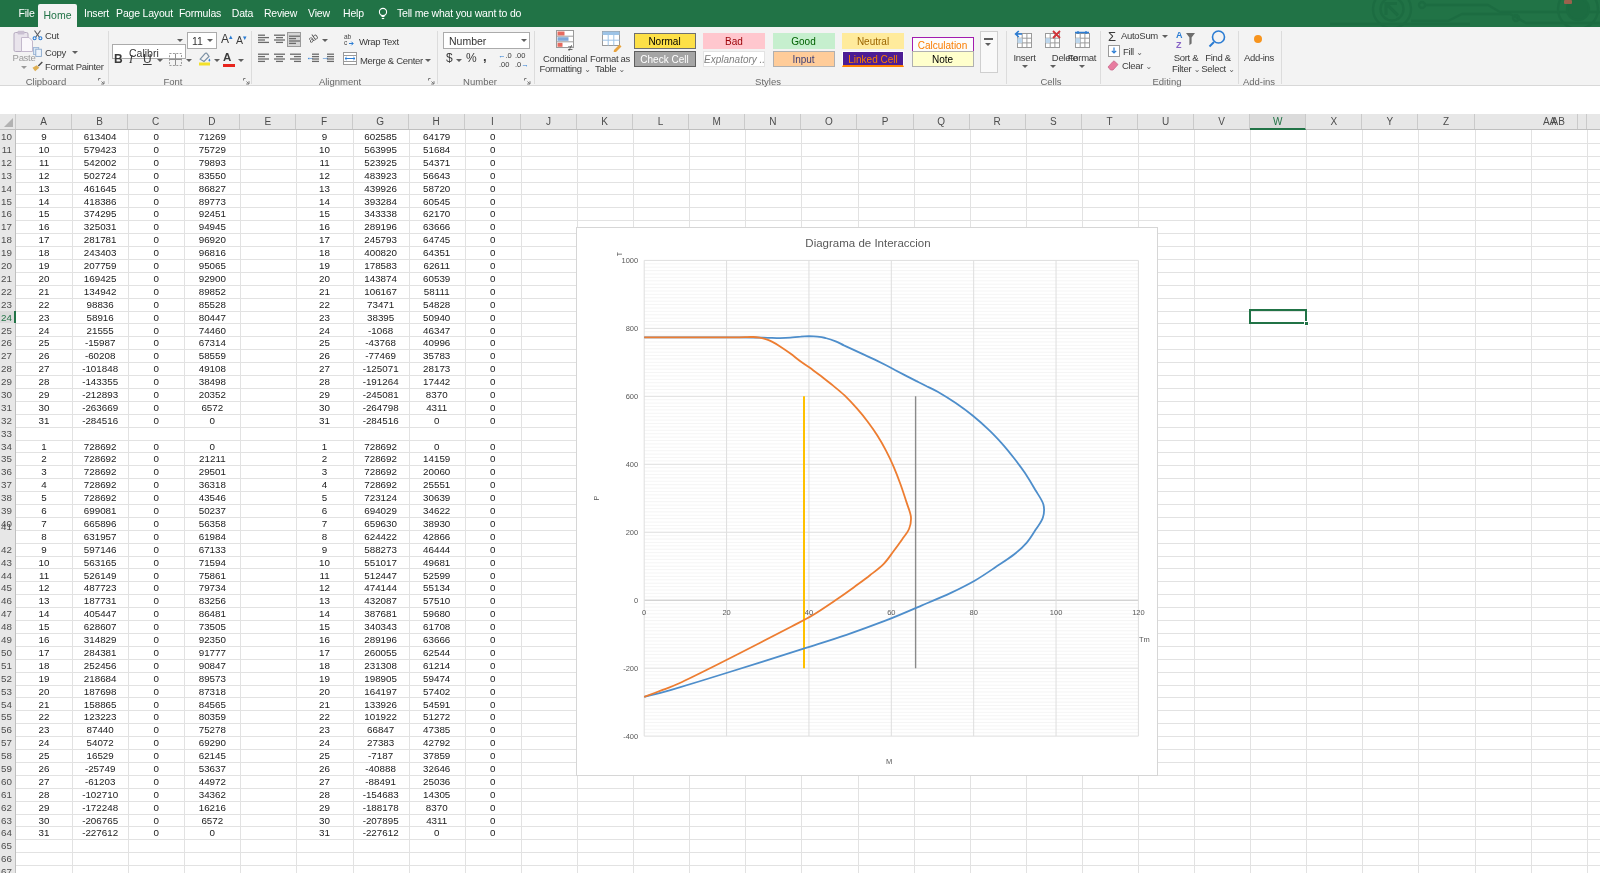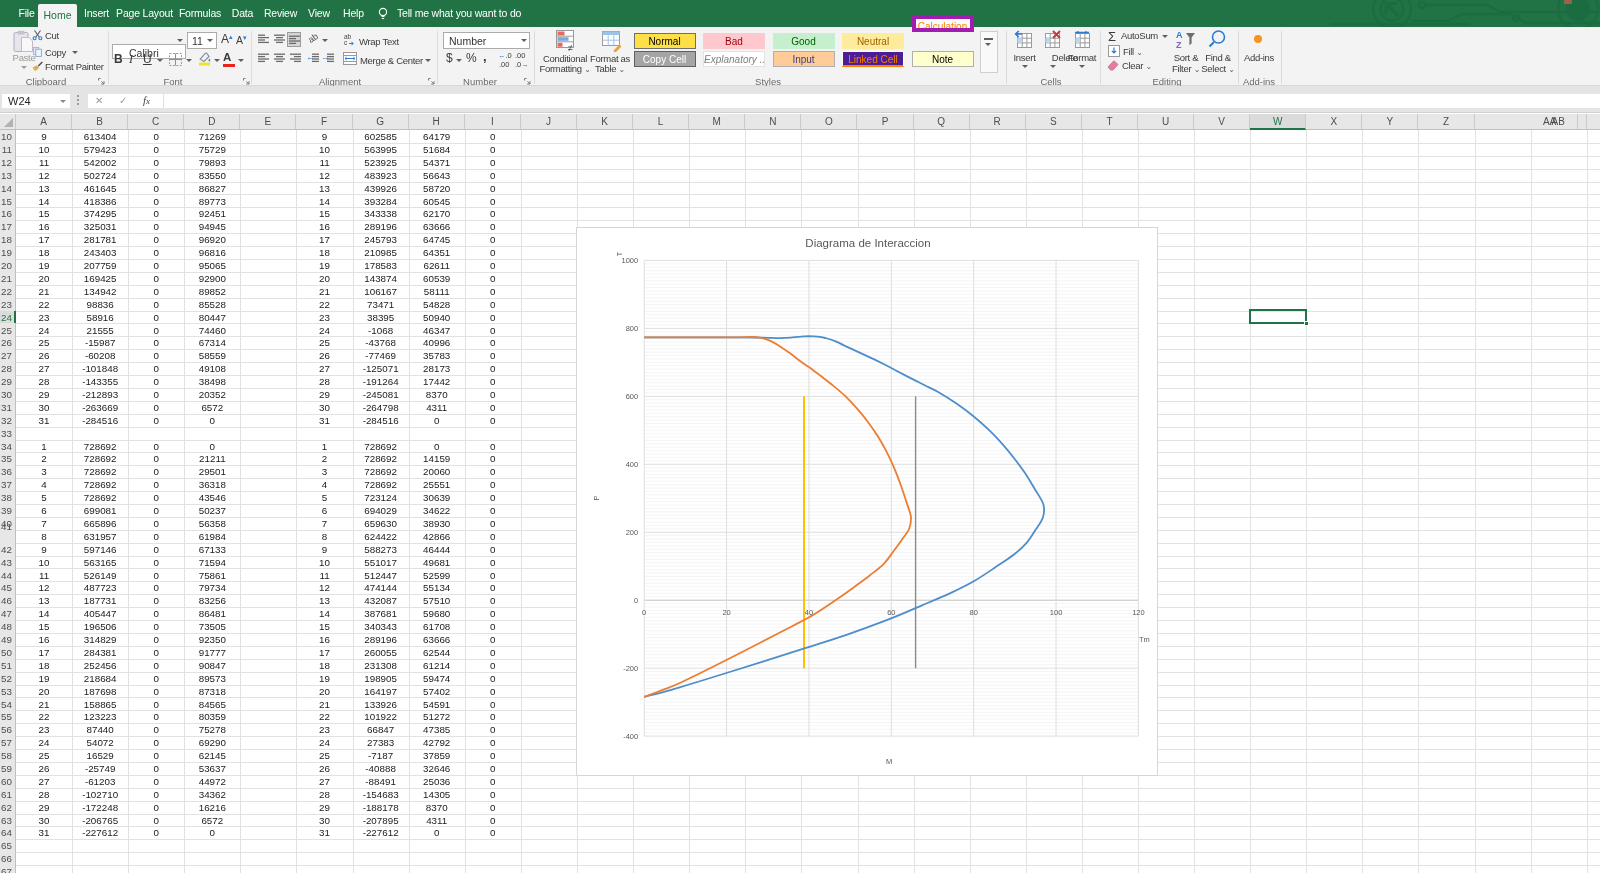--- a/index.html
+++ b/index.html
@@ -232,22 +232,22 @@
       <line x1="11.8" y1="4" x2="11.8" y2="14.5" stroke="#9dc3e6"></line>
 <line x1="0.5" y1="9.2" x2="17.5" y2="9.2" stroke="#9dc3e6"></line>
 <path d="M12,19 l5.5,-5.5 2,2 -5.5,5.5 -2.5,0.5 z" fill="#e8a33d"></path>
 </svg>
     <div class="ab btxt" style="left:574px;top:52.5px;width:72px;text-align:center">Format as</div>
     <div class="ab btxt" style="left:574px;top:63px;width:72px;text-align:center">Table <span class="chv">⌄</span></div>
     <div class="ab stl" style="left:633.5px;top:32.5px;background:#fde047;color:#000;border:1.5px solid #707070;">Normal</div>
     <div class="ab stl" style="left:703px;top:32.5px;background:#FFC7CE;color:#9C0006;border:1px solid #FFC7CE;">Bad</div>
     <div class="ab stl" style="left:772.5px;top:32.5px;background:#C6EFCE;color:#006100;border:1px solid #C6EFCE;">Good</div>
     <div class="ab stl" style="left:842px;top:32.5px;background:#FFEB9C;color:#9C6500;border:1px solid #FFEB9C;">Neutral</div>
-    <div class="ab stl" style="left:911.5px;top:15px;background:#fcfcfc;color:#FA7D00;border:4px solid #a21caf;">Calculation</div>
-    <div class="ab stl" style="left:633.5px;top:50.5px;background:#A5A5A5;color:#fff;border:1.5px solid #5f5f5f;">Copy Cell</div>
+    <div class="ab stl" style="left:911.5px;top:37px;background:#fcfcfc;color:#FA7D00;border:1px solid #a21caf;">Calculation</div>
+    <div class="ab stl" style="left:633.5px;top:50.5px;background:#A5A5A5;color:#fff;border:1.5px solid #5f5f5f;">Check Cell</div>
     <div class="ab stl" style="left:703px;top:50.5px;background:#fff;color:#7F7F7F;border:1px solid #e3e3e3;font-style:italic;">Explanatory ...</div>
     <div class="ab stl" style="left:772.5px;top:50.5px;background:#FFCC99;color:#3F3F76;border:1px solid #b0b0b0;">Input</div>
     <div class="ab stl" style="left:842px;top:50.5px;background:#4c1d95;color:#FA7D00;border:1px solid #fefefe;border-bottom:2px solid #FF8001;">Linked Cell</div>
     <div class="ab stl" style="left:911.5px;top:50.5px;background:#FFFFCC;color:#000;border:1px solid #b0b0b0;">Note</div>
     <div class="ab" style="left:980px;top:31px;width:18px;height:42px;background:#f9f9f9;border:1px solid #cfcfcf"></div>
     <div class="ab" style="left:984px;top:38px;width:9px;height:1.5px;background:#5f5f5f"></div>
     <div class="ab ddown" style="left:985px;top:43px"></div>
     <svg class="ab" style="left:1014px;top:30px" width="21" height="20" viewBox="0 0 21 20">
       <rect x="3.5" y="3.5" width="14" height="14" fill="#fff" stroke="#9a9a9a"></rect>
       <line x1="3.5" y1="8.2" x2="17.5" y2="8.2" stroke="#9a9a9a"></line>
@@ -301,30 +301,20 @@
     <div class="ab btxt" style="left:1164px;top:52px;width:44px;text-align:center">Sort &amp;</div>
     <div class="ab btxt" style="left:1164px;top:62.5px;width:44px;text-align:center">Filter <span class="chv">⌄</span></div>
     <svg class="ab" style="left:1207px;top:29px" width="20" height="20" viewBox="0 0 20 20">
 <circle cx="11.5" cy="8" r="6" fill="none" stroke="#2b7cd3" stroke-width="1.6"></circle>
 <line x1="7" y1="13" x2="2.5" y2="17.5" stroke="#2b7cd3" stroke-width="2"></line>
 </svg>
     <div class="ab btxt" style="left:1196px;top:52px;width:44px;text-align:center">Find &amp;</div>
     <div class="ab btxt" style="left:1196px;top:62.5px;width:44px;text-align:center">Select <span class="chv">⌄</span></div>
     <div class="ab" style="left:1254px;top:35px;width:8px;height:8px;border-radius:50%;background:#f7941d"></div>
     <div class="ab btxt" style="left:1233px;top:52px;width:52px;text-align:center">Add-ins</div>
-    <div id="fbar" class="ab">
-      <div class="ab" style="left:2px;top:8px;width:68px;height:14px;background:#fff;font-size:11px;color:#262626;line-height:14px;padding-left:6px">W24</div>
-      <div class="ab ddown" style="left:60px;top:14px;border-top-color:#8a8a8a"></div>
-      <div class="ab" style="left:77px;top:9px;width:2px;height:2px;background:#9a9a9a;box-shadow:0 4px #9a9a9a,0 8px #9a9a9a"></div>
-      <div class="ab" style="left:88px;top:8px;width:1512px;height:14px;background:#fff"></div>
-      <div class="ab" style="left:95px;top:8px;font-size:10px;color:#9a9a9a;line-height:14px">✕</div>
-      <div class="ab" style="left:119px;top:8px;font-size:10px;color:#9a9a9a;line-height:14px">✓</div>
-      <div class="ab" style="left:143px;top:7px;font-size:11px;font-style:italic;color:#444;line-height:15px;font-family:'Liberation Serif',serif">f<span style="font-size:9px">x</span></div>
-      <div class="ab" style="left:163px;top:8px;width:1px;height:14px;background:#e0e0e0"></div>
-    </div>
     <div id="colhead" class="ab">
       <div class="ab" style="left:0;top:0;width:16px;height:15px;border-right:1px solid #cacaca">
         <div style="position:absolute;right:2px;bottom:2px;width:0;height:0;border-left:9px solid transparent;border-bottom:9px solid #b2b2b2"></div>
       </div>
       <div class="ab ch" style="left:16.0px;width:56.1px">A</div>
       <div class="ab ch" style="left:72.1px;width:56.1px">B</div>
       <div class="ab ch" style="left:128.2px;width:56.1px">C</div>
       <div class="ab ch" style="left:184.3px;width:56.1px">D</div>
       <div class="ab ch" style="left:240.4px;width:56.1px">E</div>
       <div class="ab ch" style="left:296.5px;width:56.1px">F</div>
@@ -601,21 +591,21 @@
       <span>64745</span>
       <span>0</span>
     </div>
     <div class="ab drow" style="left:16px;top:246.1px">
       <span>18</span>
       <span>243403</span>
       <span>0</span>
       <span>96816</span>
       <span></span>
       <span>18</span>
-      <span>210985</span>
+      <span>400820</span>
       <span>64351</span>
       <span>0</span>
     </div>
     <div class="ab drow" style="left:16px;top:259.0px">
       <span>19</span>
       <span>207759</span>
       <span>0</span>
       <span>95065</span>
       <span></span>
       <span>19</span>
@@ -904,21 +894,21 @@
       <span>0</span>
       <span>86481</span>
       <span></span>
       <span>14</span>
       <span>387681</span>
       <span>59680</span>
       <span>0</span>
     </div>
     <div class="ab drow" style="left:16px;top:620.1px">
       <span>15</span>
-      <span>196506</span>
+      <span>628607</span>
       <span>0</span>
       <span>73505</span>
       <span></span>
       <span>15</span>
       <span>340343</span>
       <span>61708</span>
       <span>0</span>
     </div>
     <div class="ab drow" style="left:16px;top:633.0px">
       <span>16</span>

